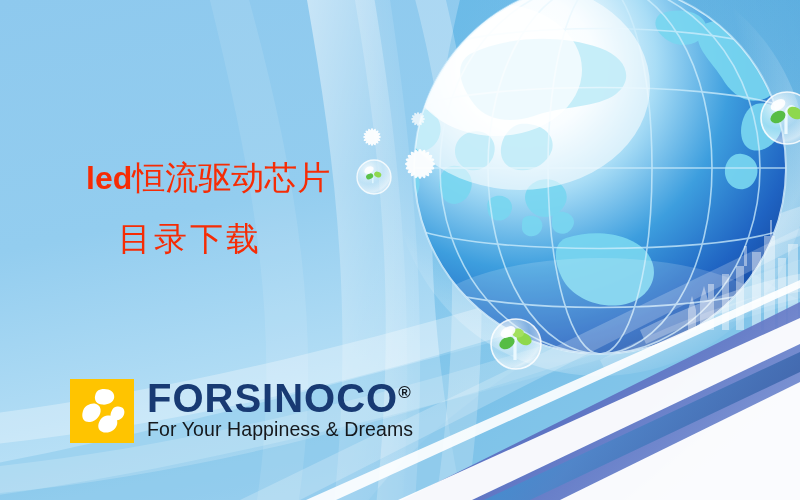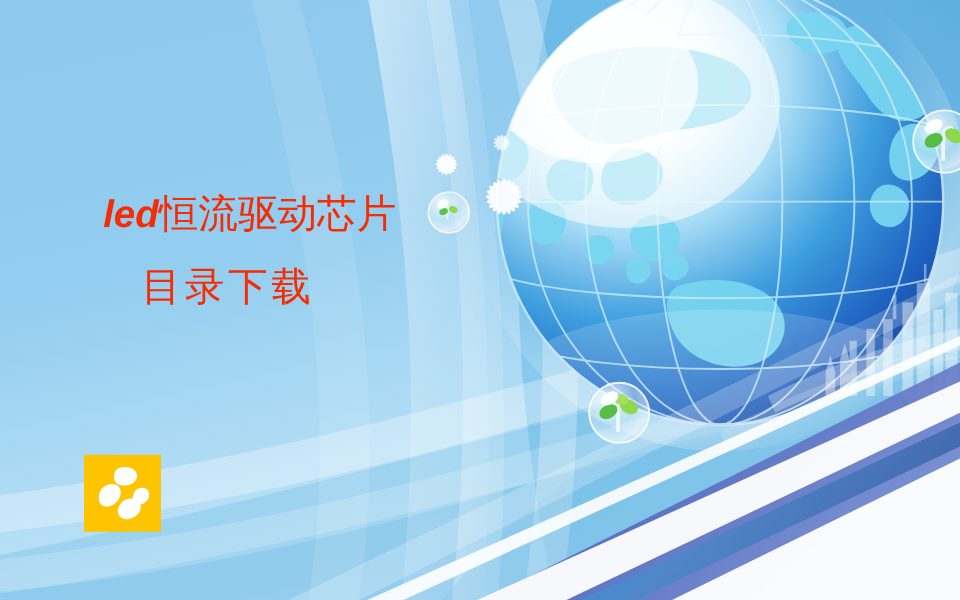--- a/index.html
+++ b/index.html
@@ -33,21 +33,20 @@
     line-height: 1.0;
     white-space: nowrap;
     font-family: "Liberation Serif", "DejaVu Serif", serif;
   }
   .hl-line-1 { letter-spacing: 0px; }
   .hl-line-2 { margin-top: 28px; margin-left: 32px; letter-spacing: 3px; }
   .hl-latin {
     font-family: "Liberation Sans", sans-serif;
     font-weight: 700;
     font-size: 32px;
-    font-style: italic;
   }
 
   
   #logo {
     position: absolute;
     left: 70px;
     top: 379px;
     z-index: 40;
     display: flex;
     align-items: flex-start;
@@ -333,15 +332,19 @@
       <svg viewBox="0 0 64 64" xmlns="http://www.w3.org/2000/svg">
         <rect x="0" y="0" width="64" height="64" fill="#ffc400"></rect>
         <g fill="#ffffff">
           <path d="M30.5 10.5 C38 8.8 45 12.5 44.2 18.6 C43.6 23.6 37.8 26.2 32.2 25.6 C27 25.1 24.2 21.6 25.0 17.2 C25.6 13.6 27.2 11.2 30.5 10.5 Z"></path>
           <path d="M17.0 26.5 C23.2 22.4 30.0 24.6 30.6 30.6 C31.2 36.4 26.2 42.2 20.2 43.0 C14.8 43.7 11.6 40.2 12.4 34.6 C13.0 30.6 14.2 28.4 17.0 26.5 Z"></path>
           <path d="M47.0 27.6 C52.6 27.0 55.6 30.8 54.0 35.6 C52.6 39.8 48.0 42.4 44.0 41.2 C40.6 40.2 39.6 36.4 41.4 32.4 C42.9 29.1 44.4 27.9 47.0 27.6 Z"></path>
           <path d="M36.0 36.8 C43.0 35.2 48.4 39.0 47.2 45.0 C46.1 50.6 39.6 54.6 33.8 53.4 C28.8 52.4 27.0 48.0 29.2 43.0 C30.8 39.4 33.0 37.5 36.0 36.8 Z"></path>
         </g>
       </svg>
     </div>
+    <div id="logo-text">
+      <div id="logo-wordmark"><span>FORSINOCO</span><span id="logo-reg">®</span></div>
+      <div id="logo-tagline">For Your Happiness &amp; Dreams</div>
+    </div>
   </div>
 
 </div>
 
 </body></html>

